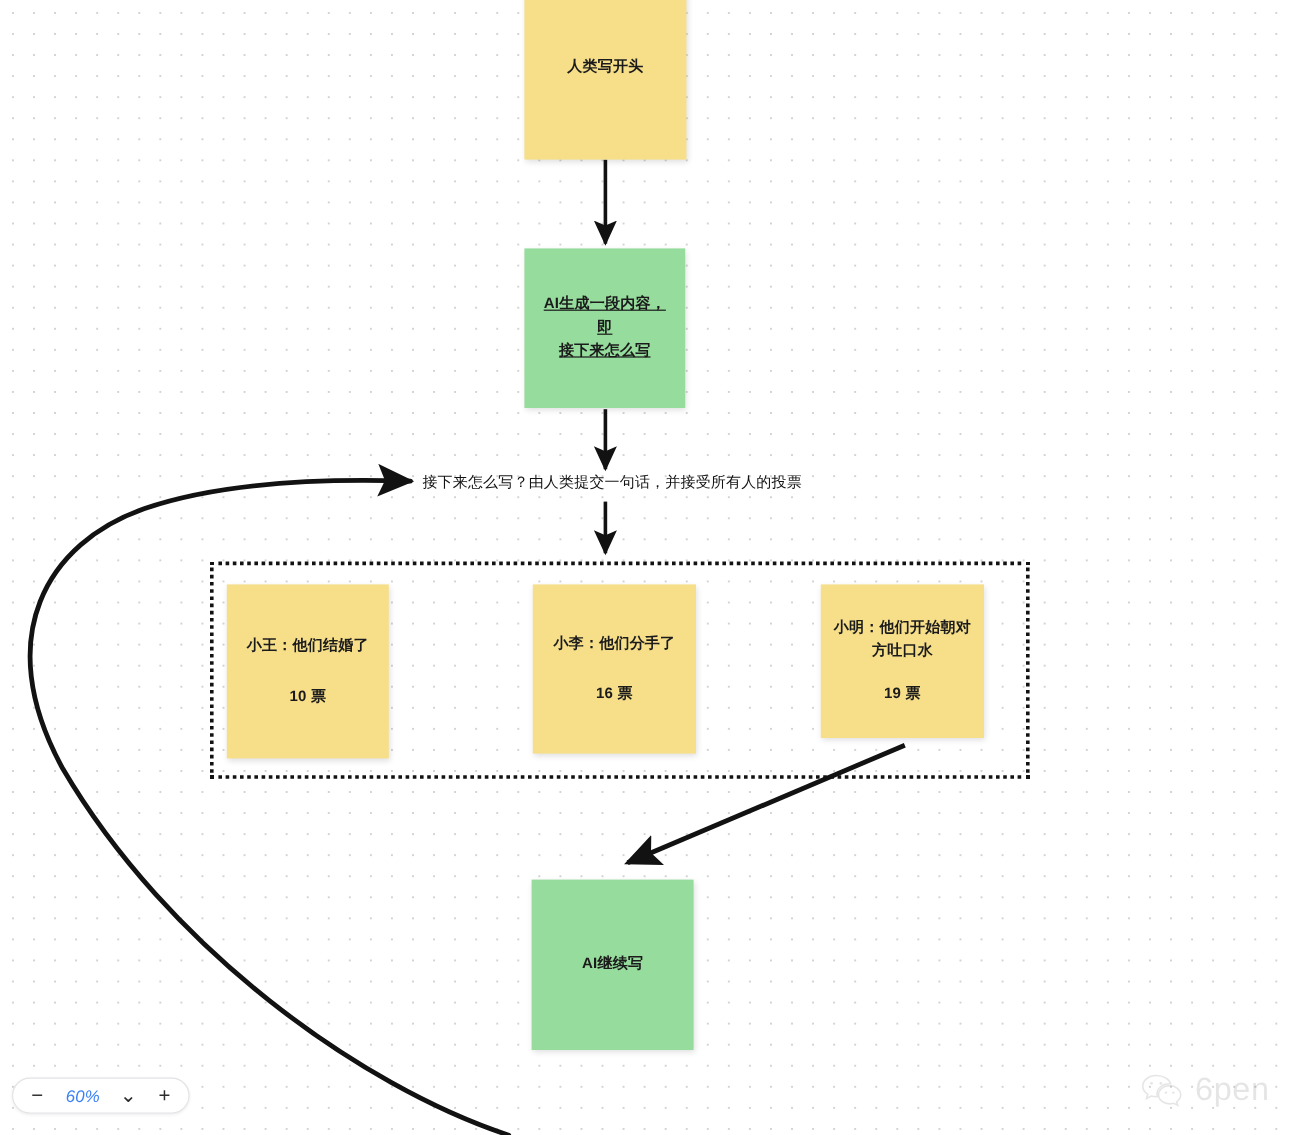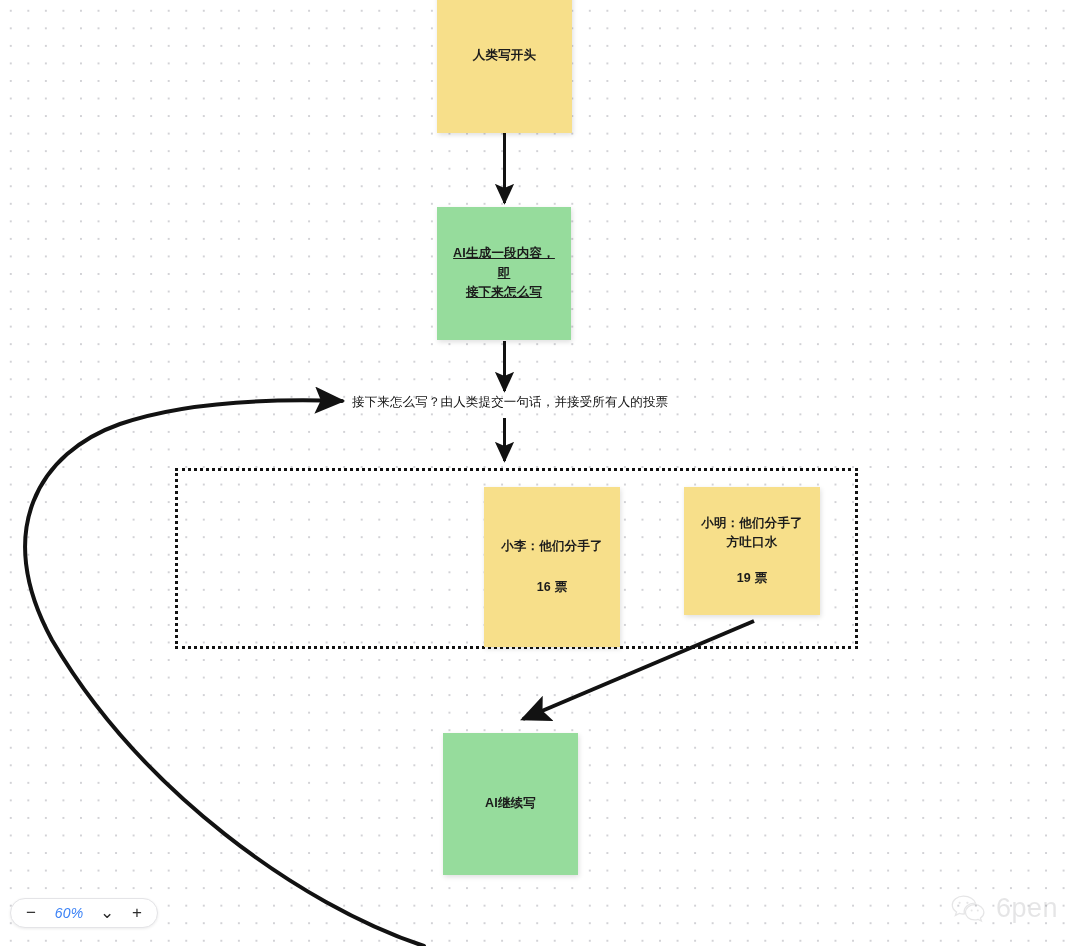--- a/index.html
+++ b/index.html
@@ -41,21 +41,21 @@
 
   .node .stack { width: 100%; }
   .node .votes { margin-top: 22px; font-weight: 700; }
 
   
   #node-human-start { left: 437px; top: -22px;  width: 135px; height: 155px; }
   #node-ai-generate { left: 437px; top: 207px;  width: 134px; height: 133px; text-decoration: underline; }
   #node-ai-continue { left: 443px; top: 733px;  width: 135px; height: 142px; justify-content: flex-end; }
 
   #vote-card-0 { left: 189px; top: 487px; width: 135px; height: 145px; }
-  #vote-card-1 { left: 444px; top: 487px; width: 136px; height: 160px; margin-left: 40px; }
+  #vote-card-1 { left: 444px; top: 487px; width: 136px; height: 141px; }
   #vote-card-2 { left: 684px; top: 487px; width: 136px; height: 128px; }
   #vote-card-2 .votes { margin-top: 16px; }
 
   
   #vote-group {
     position: absolute;
     left: 175px;  top: 468px;
     width: 683px; height: 181px;
     border: 3px dotted #121212;
     background: transparent;
@@ -167,32 +167,38 @@
     <span class="stack">
       <span>AI生成一段内容，即</span><br>
       <span>接下来怎么写</span>
     </span>
   </div>
 
   <div id="flow-question">接下来怎么写？由人类提交一句话，并接受所有人的投票</div>
 
   <div id="vote-group"></div>
 
+  <div class="node sticky" id="vote-card-0">
+    <span class="stack">
+      <span>小王：他们结婚了</span>
+      <span class="votes" style="display:block">10 票</span>
+    </span>
+  </div>
 
   <div class="node sticky" id="vote-card-1">
     <span class="stack">
       <span>小李：他们分手了</span>
       <span class="votes" style="display:block">16 票</span>
     </span>
   </div>
 
   <div class="node sticky" id="vote-card-2">
     <span class="stack">
       <span>
-        <span>小明：他们分手了</span><br>
+        <span>小明：他们开始朝对</span><br>
         <span>方吐口水</span>
       </span>
       <span class="votes" style="display:block">19 票</span>
     </span>
   </div>
 
   <div class="node process" id="node-ai-continue">
     <span class="stack">AI继续写</span>
   </div>
 

